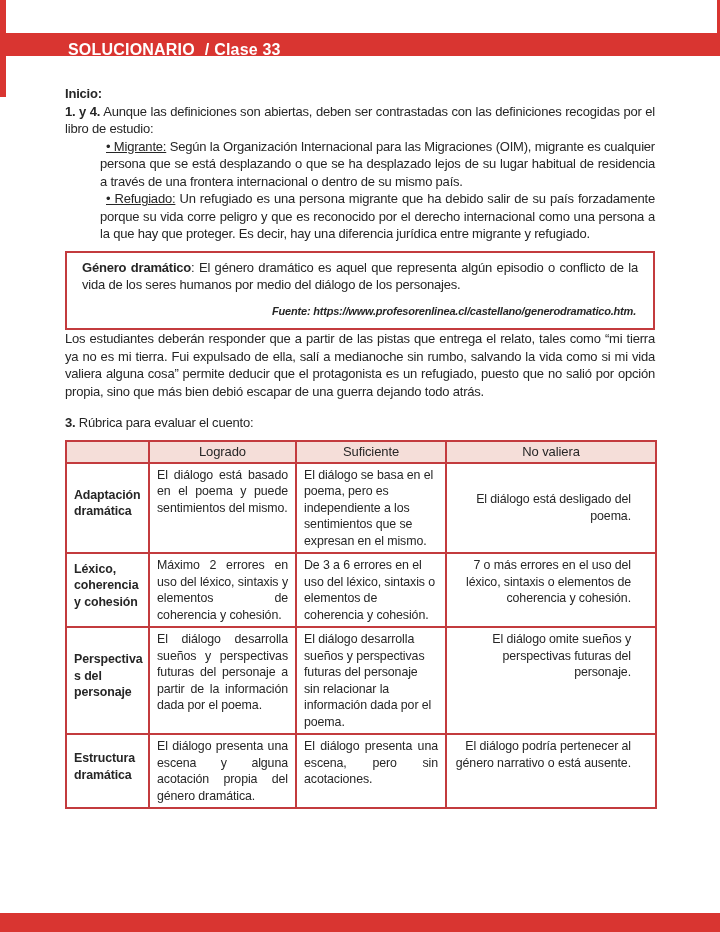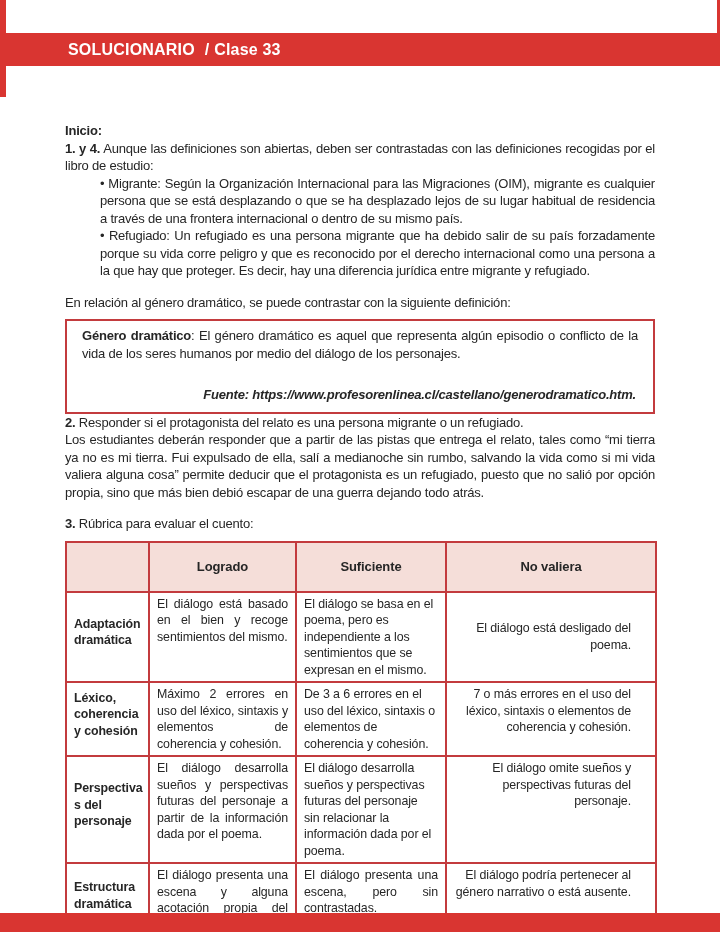--- a/index.html
+++ b/index.html
@@ -10,53 +10,53 @@
   }
   html,body{margin:0;padding:0;}
   body{
     width:720px;height:932px;background:#ffffff;position:relative;overflow:hidden;
     font-family:"Liberation Sans", sans-serif;color:var(--ink);
   }
   .page{position:absolute;inset:0;background:#ffffff;}
   .edge-left{position:absolute;left:0;top:0;width:6px;height:97px;background:var(--red);}
   .edge-right{position:absolute;right:0;top:0;width:3px;height:33px;background:var(--red);}
   .banner{
-    position:absolute;top:33px;left:0;right:0;height:33px;background:var(--red);
+    position:absolute;top:33px;left:0;right:0;height:23px;background:var(--red);
     color:#ffffff;font-weight:bold;font-size:16px;line-height:33px;
     padding-left:68px;box-sizing:border-box;letter-spacing:0.2px;
   }
   .banner .sub{margin-left:10px;}
   .content{
     position:absolute;top:0;left:0;right:0;bottom:19px;
     padding:85px 65px 0;box-sizing:border-box;
     font-size:13px;line-height:17.5px;letter-spacing:-0.2px;
   }
   p{margin:0;}
-  .b{font-weight:bold;margin-top:37px;}
+  .b{font-weight:bold;}
   .just{text-align:justify;}
   .bullets{margin-left:35px;}
-  .u{}
+  .u{text-decoration:underline;margin-left:6px;}
   .mt14{margin-top:14px;}
   .mt16{margin-top:16px;}
   .defbox{margin-top:8px;border:2px solid var(--border-red);padding:6px 15px 8px;}
   .defbox .source{
     text-align:right;font-weight:bold;font-style:italic;
-    font-size:13px;margin-top:24px;padding-right:2px;
+    font-size:11px;margin-top:9px;padding-right:2px;
   }
   .rubric{
     margin-top:8px;width:100%;border-collapse:collapse;table-layout:fixed;
     font-size:12.4px;line-height:16.5px;letter-spacing:-0.1px;
   }
   .rubric th,.rubric td{
     border:2px solid var(--border-red);vertical-align:top;
     padding:3px 7px;box-sizing:border-box;word-wrap:break-word;
   }
   .rubric thead th{
-    background:var(--pink);text-align:center;font-weight:bold;
-    padding:16px 4px;font-size:13px;line-height:16px;
+    background:var(--pink);text-align:center;font-weight:normal;
+    padding:2px 4px;font-size:13px;line-height:16px;
   }
   .rubric .crit{
     font-weight:bold;text-align:left;vertical-align:middle;
     background:#ffffff;padding:3px 4px 12px 7px;line-height:16.5px;
   }
   .rubric td.lg{text-align:justify;}
   .rubric td.sf{text-align:left;padding-right:10px;}
   .rubric td.nl{text-align:right;padding-right:24px;}
   .vmid{vertical-align:middle !important;}
   .footbar{position:absolute;left:0;right:0;bottom:0;height:19px;background:var(--red);}
@@ -77,29 +77,27 @@
 
     <p class="b">Inicio:</p>
 
     <p class="just"><strong>1. y 4.</strong><span> Aunque las definiciones son abiertas, deben ser contrastadas con las definiciones recogidas por el libro de estudio:</span></p>
 
     <div class="bullets">
       <p class="just"><span class="u">• Migrante:</span><span> Según la Organización Internacional para las Migraciones (OIM), migrante es cualquier persona que se está desplazando o que se ha desplazado lejos de su lugar habitual de residencia a través de una frontera internacional o dentro de su mismo país.</span></p>
       <p class="just"><span class="u">• Refugiado:</span><span> Un refugiado es una persona migrante que ha debido salir de su país forzadamente porque su vida corre peligro y que es reconocido por el derecho internacional como una persona a la que hay que proteger. Es decir, hay una diferencia jurídica entre migrante y refugiado.</span></p>
     </div>
 
-    <p class="mt14">En relación al género dramático, se puede contrastar con la siguiente definición:</p>
 
     <div class="defbox">
       <p class="just"><strong>Género dramático</strong><span>: El género dramático es aquel que representa algún episodio o conflicto de la vida de los seres humanos por medio del diálogo de los personajes.</span></p>
       <p class="source">Fuente: https://www.profesorenlinea.cl/castellano/generodramatico.htm.</p>
     </div>
 
 
-    <p><strong>2.</strong><span> Responder si el protagonista del relato es una persona migrante o un refugiado.</span></p>
 
     <p class="just">Los estudiantes deberán responder que a partir de las pistas que entrega el relato, tales como “mi tierra ya no es mi tierra. Fui expulsado de ella, salí a medianoche sin rumbo, salvando la vida como si mi vida valiera alguna cosa” permite deducir que el protagonista es un refugiado, puesto que no salió por opción propia, sino que más bien debió escapar de una guerra dejando todo atrás.</p>
 
     <p class="mt14"><strong>3.</strong><span> Rúbrica para evaluar el cuento:</span></p>
 
     <table class="rubric">
       <colgroup>
         <col style="width:83px">
           <col style="width:147px">
           <col style="width:150px">
@@ -109,40 +107,40 @@
         <tr>
           <th></th>
           <th>Logrado</th>
           <th>Suficiente</th>
           <th>No valiera</th>
         </tr>
       </thead>
       <tbody>
         <tr>
           <th class="crit">Adaptación dramática</th>
-          <td class="lg">El diálogo está basado en el bien y recoge sentimientos del mismo.</td>
+          <td class="lg">El diálogo está basado en el poema y puede sentimientos del mismo.</td>
           <td class="sf">El diálogo se basa en el poema, pero es independiente a los sentimientos que se expresan en el mismo.</td>
           <td class="nl vmid">El diálogo está desligado del poema.</td>
         </tr>
         <tr>
           <th class="crit">Léxico, coherencia y cohesión</th>
           <td class="lg">Máximo 2 errores en uso del léxico, sintaxis y elementos de coherencia y cohesión.</td>
           <td class="sf">De 3 a 6 errores en el uso del léxico, sintaxis o elementos de coherencia y cohesión.</td>
           <td class="nl">7 o más errores en el uso del léxico, sintaxis o elementos de coherencia y cohesión.</td>
         </tr>
         <tr>
           <th class="crit">Perspectivas del personaje</th>
           <td class="lg">El diálogo desarrolla sueños y perspectivas futuras del personaje a partir de la información dada por el poema.</td>
           <td class="sf">El diálogo desarrolla sueños y perspectivas futuras del personaje sin relacionar la información dada por el poema.</td>
           <td class="nl">El diálogo omite sueños y perspectivas futuras del personaje.</td>
         </tr>
         <tr>
           <th class="crit">Estructura dramática</th>
           <td class="lg">El diálogo presenta una escena y alguna acotación propia del género dramática.</td>
-          <td class="lg">El diálogo presenta una escena, pero sin contrastadas.</td>
+          <td class="lg">El diálogo presenta una escena, pero sin acotaciones.</td>
           <td class="nl">El diálogo podría pertenecer al género narrativo o está ausente.</td>
         </tr>
       </tbody>
     </table>
 
   </main>
 
   <footer class="footbar"></footer>
 
 </div>

